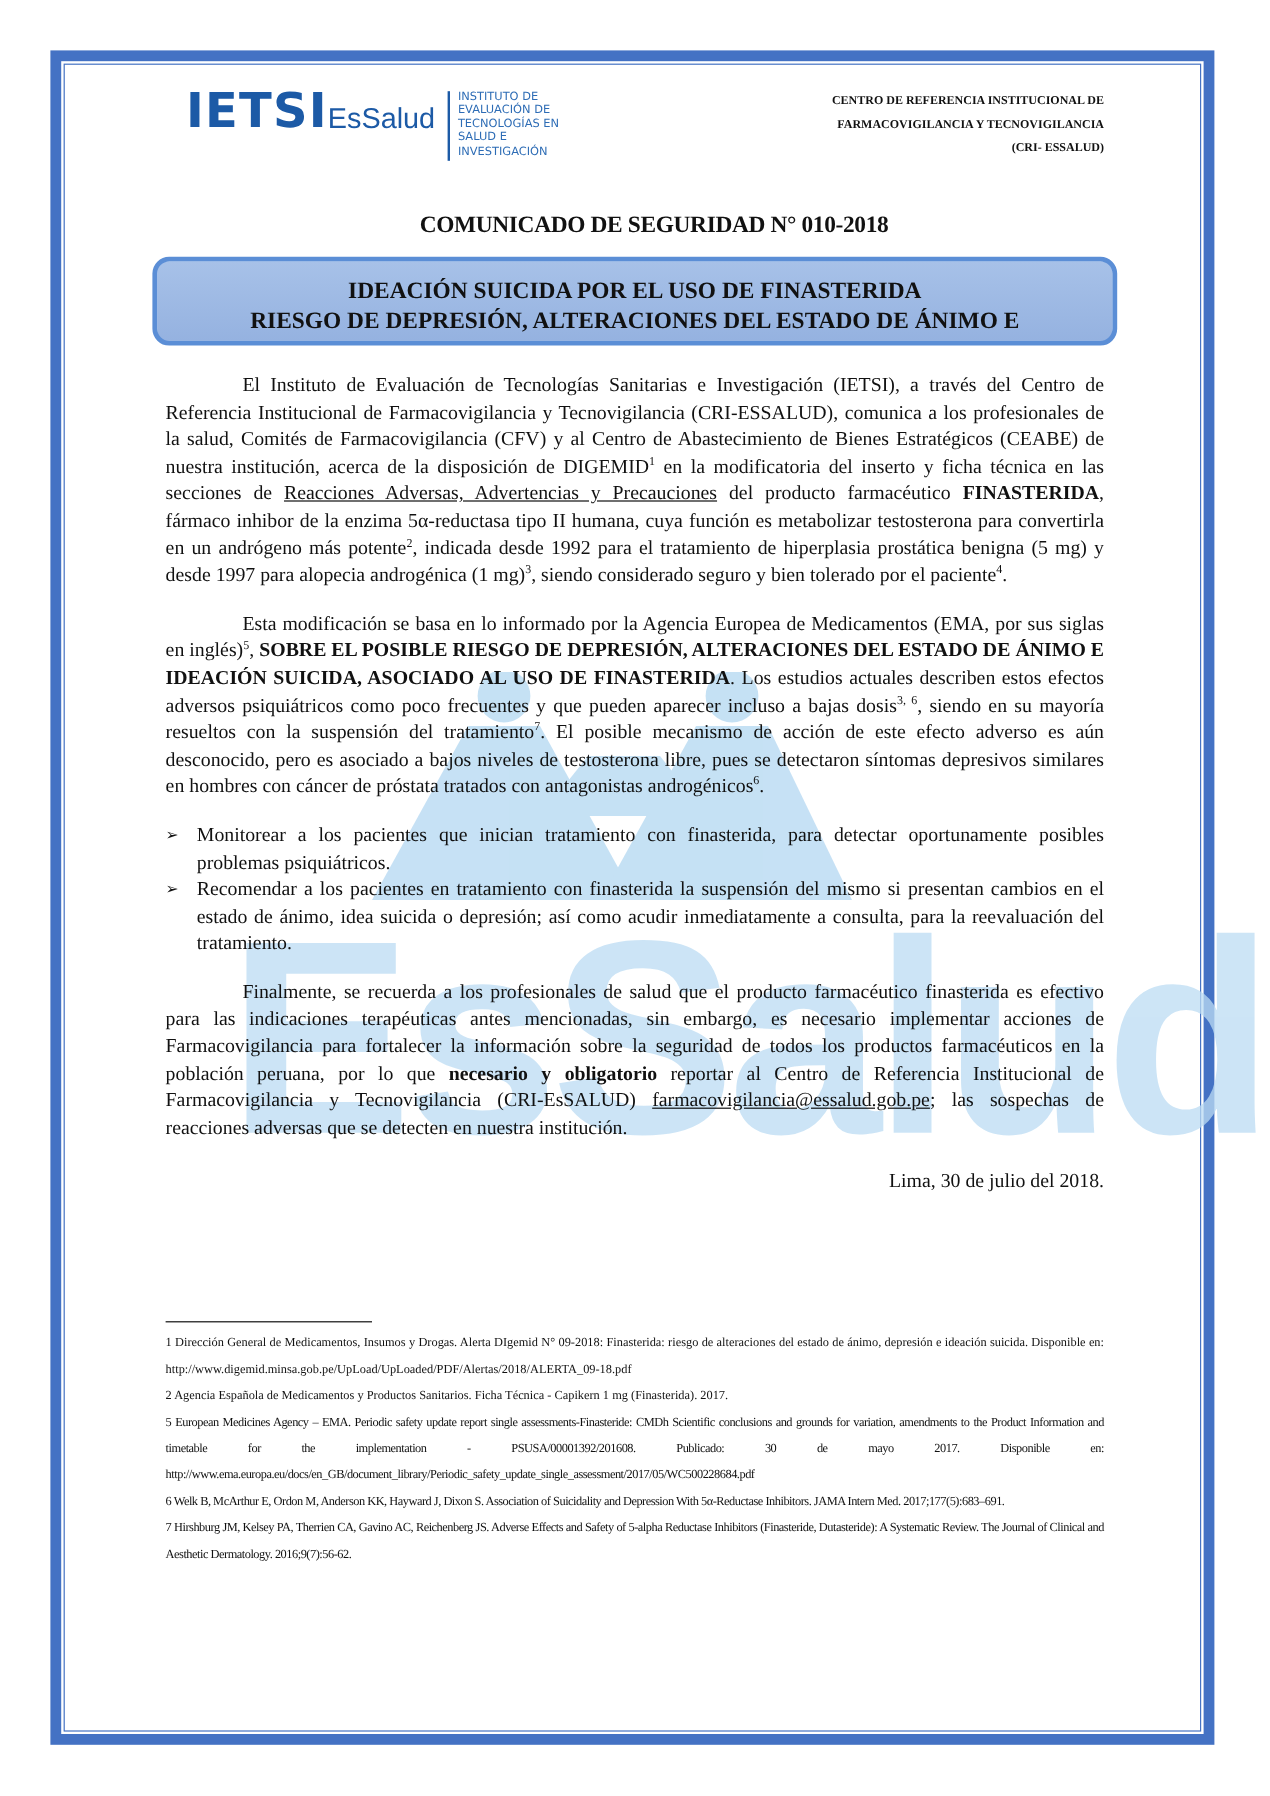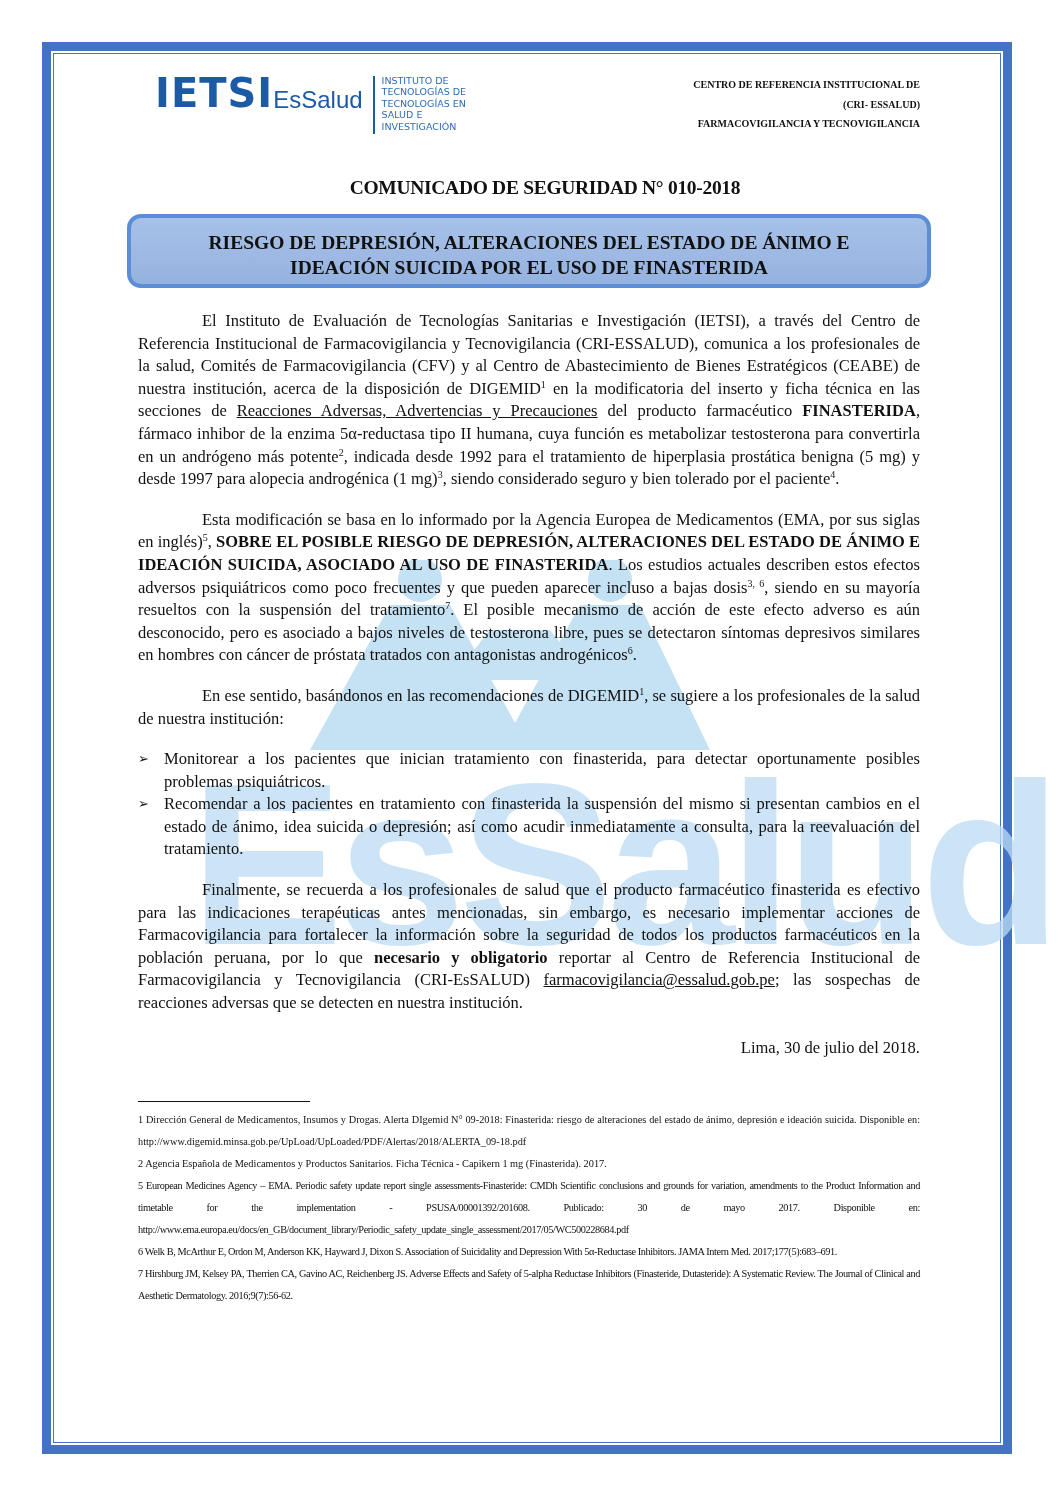--- a/index.html
+++ b/index.html
@@ -61,46 +61,45 @@
 </div>
 
 <div class="logo">
   <div class="logo-left">
     <div class="logo-ietsi">IETSI</div>
     <div class="logo-essalud">EsSalud</div>
   </div>
   <div class="logo-bar"></div>
   <div class="logo-right">
     <div>INSTITUTO DE</div>
-    <div>TECNOLOGÍAS DE</div>
+    <div>EVALUACIÓN DE</div>
     <div>TECNOLOGÍAS EN</div>
     <div>SALUD E</div>
     <div>INVESTIGACIÓN</div>
   </div>
 </div>
 
 <div class="header-right">
   <div>CENTRO DE REFERENCIA INSTITUCIONAL DE</div>
+  <div>FARMACOVIGILANCIA Y TECNOVIGILANCIA</div>
   <div>(CRI- ESSALUD)</div>
-  <div>FARMACOVIGILANCIA Y TECNOVIGILANCIA</div>
 </div>
 
 <div class="comunicado">COMUNICADO DE SEGURIDAD N° 010-2018</div>
 
 <div class="title-box">
+  <div>IDEACIÓN SUICIDA POR EL USO DE FINASTERIDA</div>
   <div>RIESGO DE DEPRESIÓN, ALTERACIONES DEL ESTADO DE ÁNIMO E</div>
-  <div>IDEACIÓN SUICIDA POR EL USO DE FINASTERIDA</div>
 </div>
 
 <div class="body">
   <p><span>El Instituto de Evaluación de Tecnologías Sanitarias e Investigación (IETSI), a través del Centro de Referencia Institucional de Farmacovigilancia y Tecnovigilancia (CRI-ESSALUD), comunica a los profesionales de la salud, Comités de Farmacovigilancia (CFV) y al Centro de Abastecimiento de Bienes Estratégicos (CEABE) de nuestra institución, acerca de la disposición de DIGEMID</span><sup>1</sup><span> en la modificatoria del inserto y ficha técnica en las secciones de </span><span class="u">Reacciones Adversas, Advertencias y Precauciones</span><span> del producto farmacéutico </span><b>FINASTERIDA</b><span>, fármaco inhibor de la enzima 5α-reductasa tipo II humana, cuya función es metabolizar testosterona para convertirla en un andrógeno más potente</span><sup>2</sup><span>, indicada desde 1992 para el tratamiento de hiperplasia prostática benigna (5 mg) y desde 1997 para  alopecia androgénica (1 mg)</span><sup>3</sup><span>, siendo considerado seguro y bien tolerado por el paciente</span><sup>4</sup><span>.</span></p>
 
   <p><span>Esta modificación se basa en lo informado por la Agencia Europea de Medicamentos (EMA, por sus siglas en inglés)</span><sup>5</sup><span>, </span><b>SOBRE EL POSIBLE RIESGO DE DEPRESIÓN, ALTERACIONES DEL ESTADO DE ÁNIMO E IDEACIÓN SUICIDA, ASOCIADO AL USO DE FINASTERIDA</b><span>. Los estudios actuales describen estos efectos adversos psiquiátricos como poco frecuentes y que pueden aparecer incluso a bajas dosis</span><sup>3, 6</sup><span>, siendo en su mayoría resueltos con la suspensión del tratamiento</span><sup>7</sup><span>. El posible mecanismo de acción de este efecto adverso es aún desconocido, pero es asociado a bajos niveles de testosterona libre, pues se detectaron síntomas depresivos similares en hombres con cáncer de próstata tratados con antagonistas androgénicos</span><sup>6</sup><span>.</span></p>
 
-  <p><span>En ese sentido, basándonos en las recomendaciones de DIGEMID</span><sup>1</sup><span>, se sugiere a los profesionales de la salud de nuestra institución:</span></p>
 
   <ul class="bullets">
     <li><span class="arrow">➢</span><span>Monitorear a los pacientes que inician tratamiento con finasterida, para detectar oportunamente posibles problemas psiquiátricos.</span></li>
     <li><span class="arrow">➢</span><span>Recomendar a los pacientes en tratamiento con finasterida la suspensión del mismo si presentan cambios en el estado de ánimo, idea suicida o depresión; así como acudir inmediatamente a consulta, para la reevaluación del tratamiento.</span></li>
   </ul>
 
   <p><span>Finalmente, se recuerda a los profesionales de salud que el producto farmacéutico finasterida es efectivo para las indicaciones terapéuticas antes mencionadas, sin embargo, es necesario implementar acciones de Farmacovigilancia para fortalecer la información sobre la seguridad de todos los productos farmacéuticos en la población peruana, por lo que </span><b>necesario y obligatorio</b><span> reportar al Centro de Referencia Institucional de Farmacovigilancia y Tecnovigilancia (CRI-EsSALUD) </span><span class="u">farmacovigilancia@essalud.gob.pe</span><span>; las sospechas de reacciones adversas que se detecten en nuestra institución.</span></p>
 
   <div class="date">Lima, 30 de julio del 2018.</div>
 </div>

